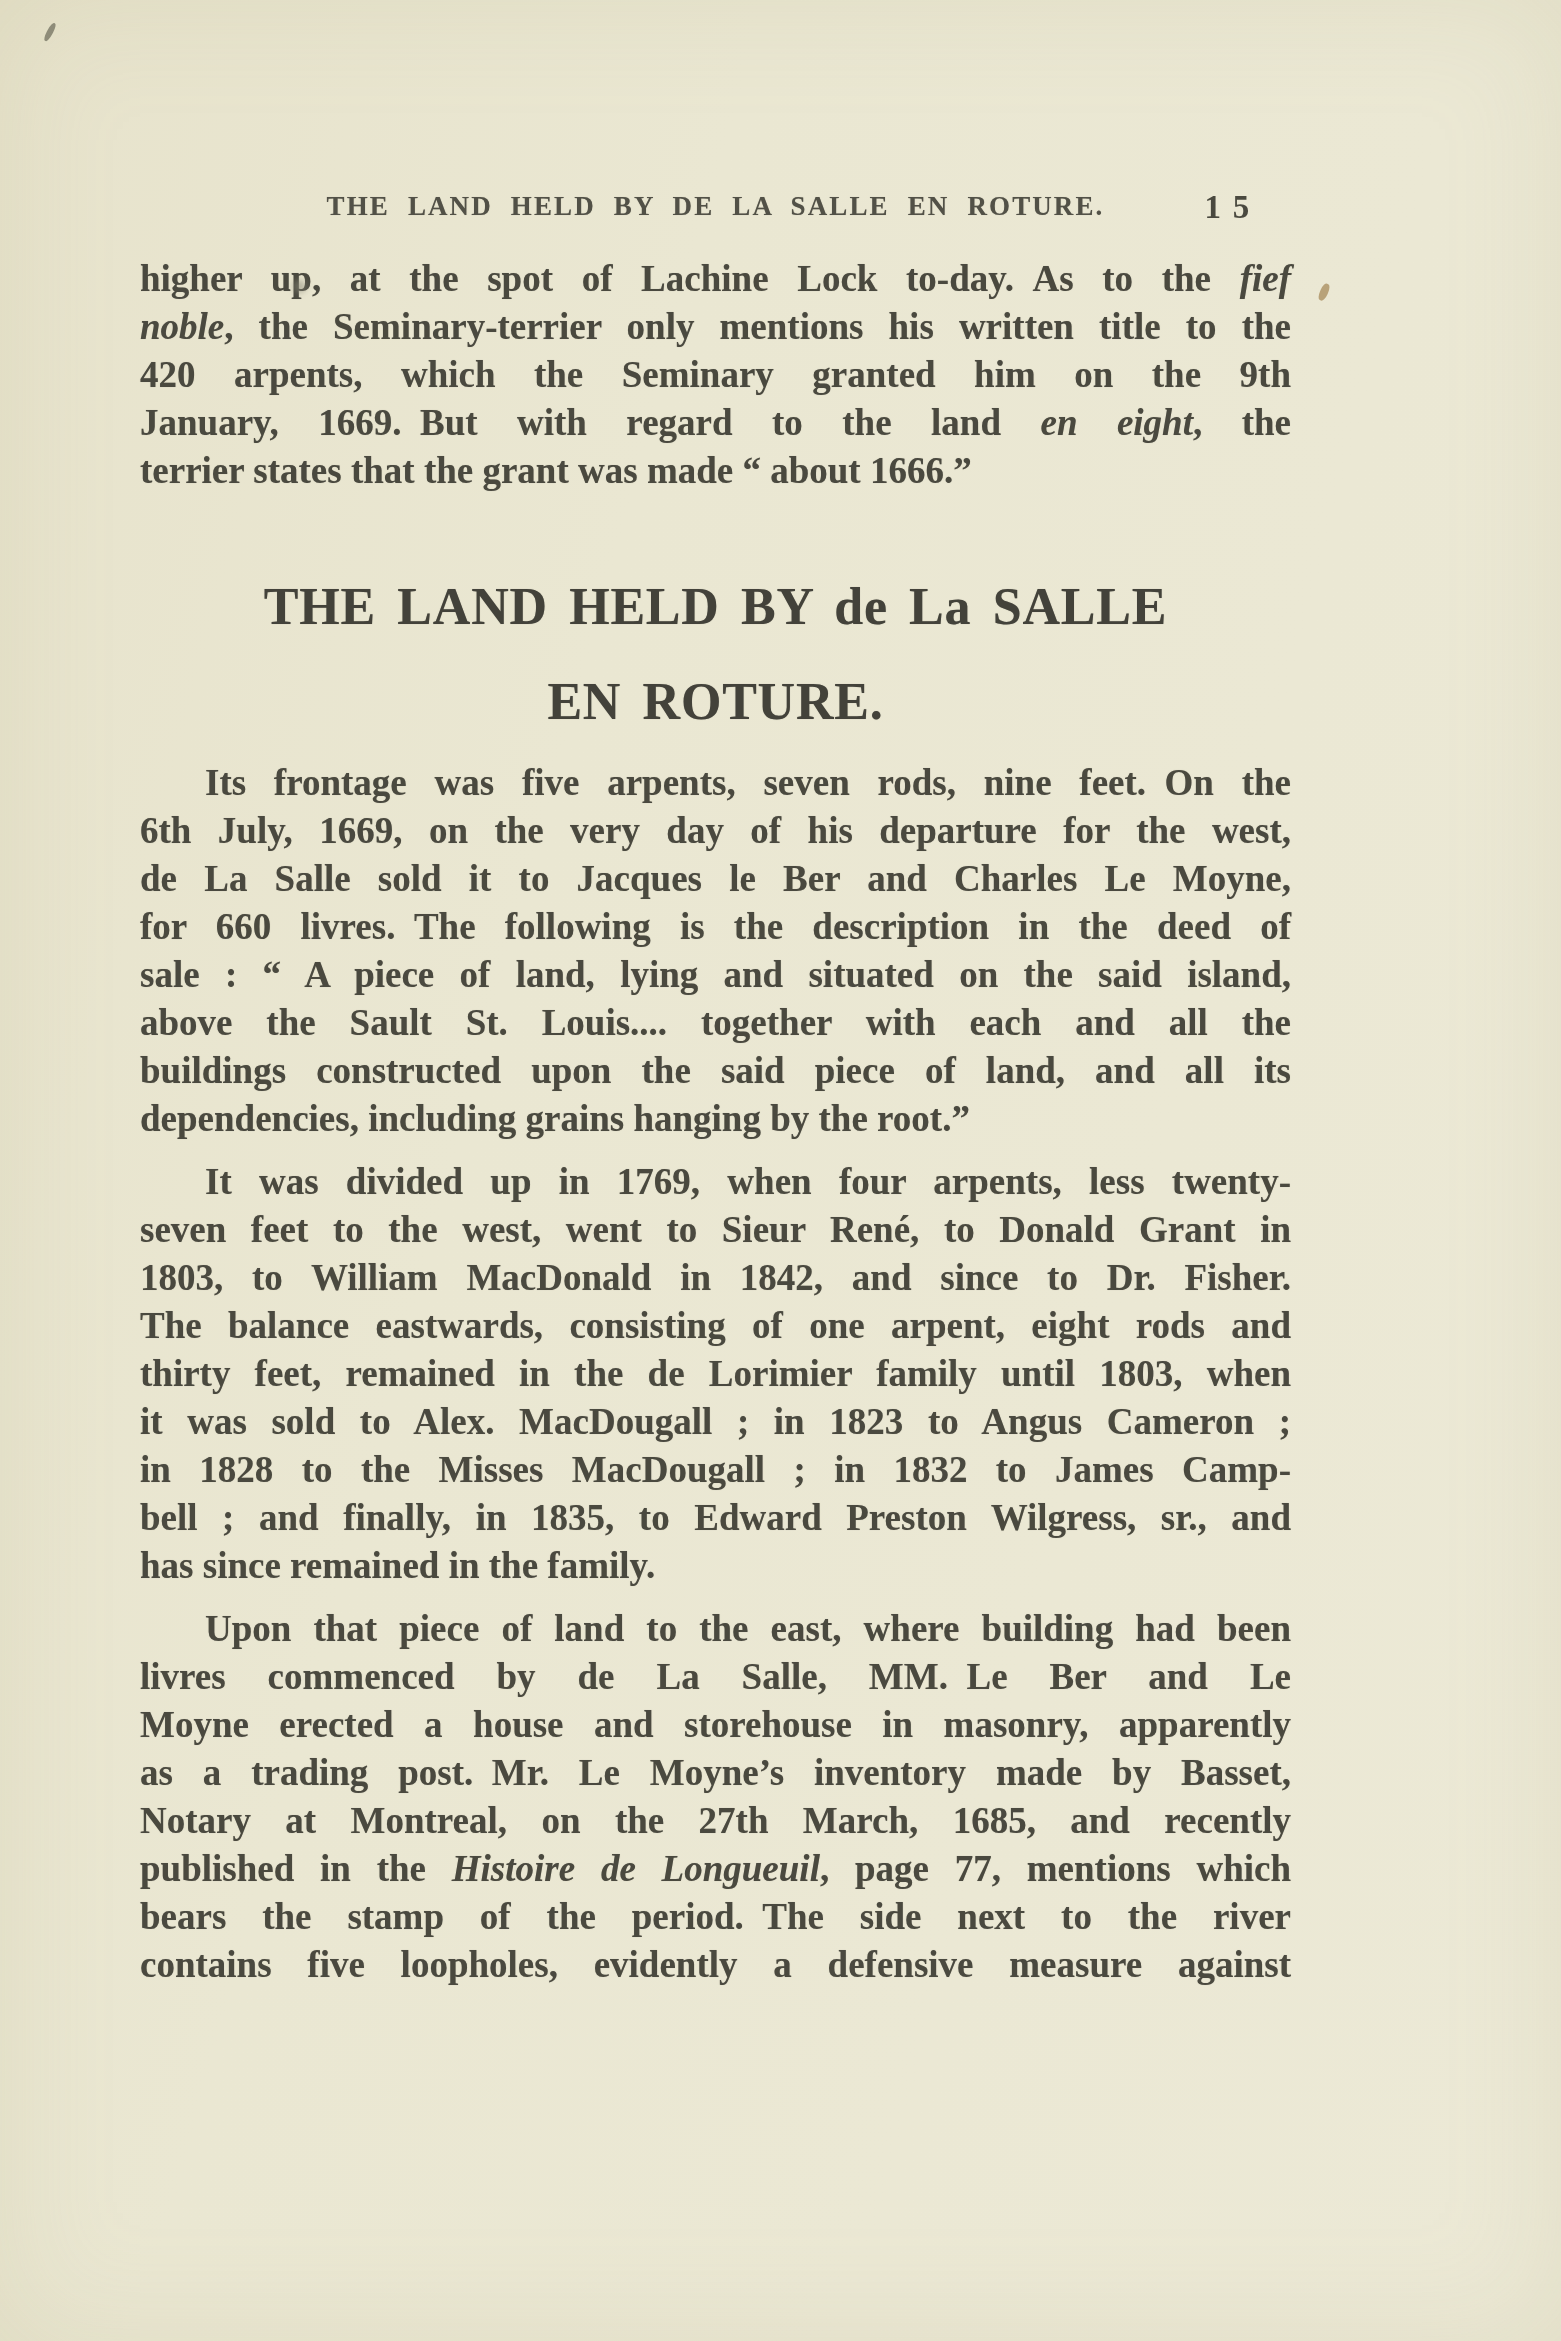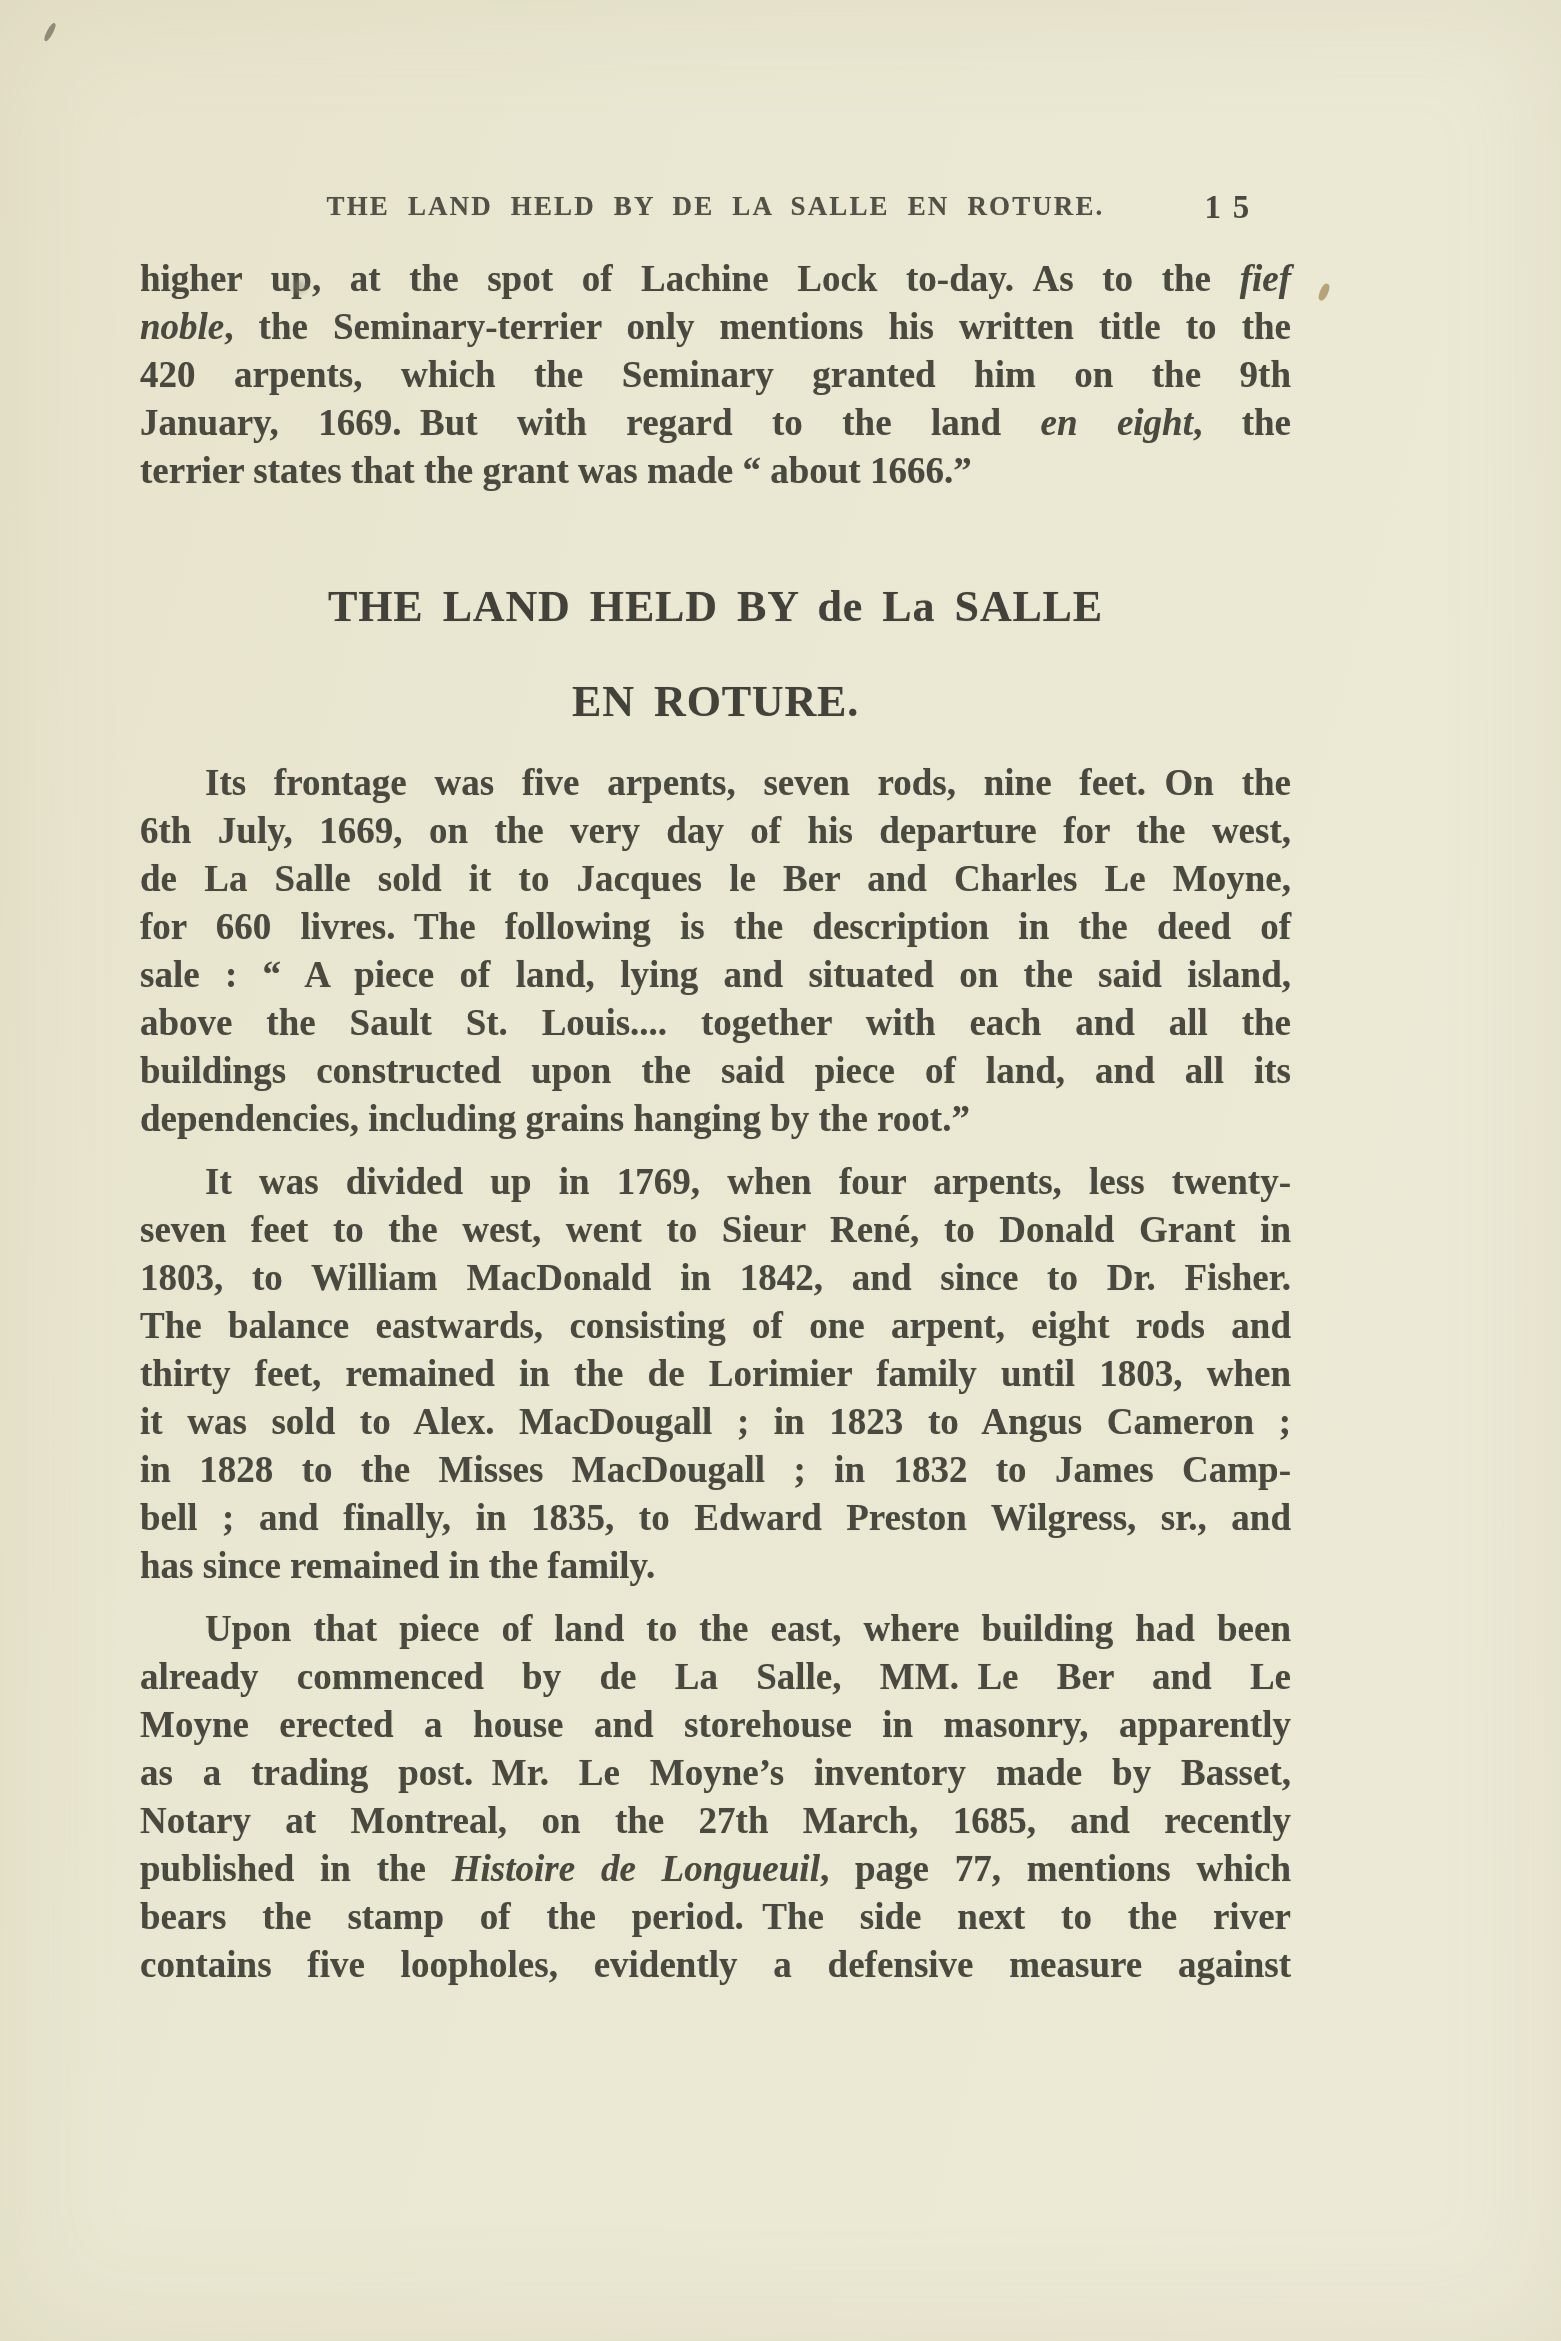--- a/index.html
+++ b/index.html
@@ -43,21 +43,21 @@
   }
   .line.no-just { text-align-last:left; }
   .line.indent { text-indent:65px; }
   .it { font-style:italic; }
   
   .section-heading {
     position:absolute; top:559px; left:140px; width:1151px;
     text-align:center; color:#43423a;
   }
   .sh-line {
-    font-size:44px; line-height:95px; letter-spacing:0.8px; word-spacing:7.5px;
+    font-size:52px; line-height:95px; letter-spacing:0.8px; word-spacing:7.5px;
     text-shadow:0 0 0.8px rgba(67,66,58,0.4);
   }
   
   .blemish { position:absolute; border-radius:45%; }
   .blemish-tl {
     left:47px; top:21.6px; width:5.8px; height:20px;
     background:#72705f; transform:rotate(28deg); opacity:0.75;
   }
   .blemish-right {
     left:1320px; top:283px; width:7.5px; height:18.3px;
@@ -110,21 +110,21 @@
         <div class="line"><span>1803, to William MacDonald in 1842, and since to Dr. Fisher.</span></div>
         <div class="line"><span>The balance eastwards, consisting of one arpent, eight rods and</span></div>
         <div class="line"><span>thirty feet, remained in the de Lorimier family until 1803, when</span></div>
         <div class="line"><span>it was sold to Alex. MacDougall ; in 1823 to Angus Cameron ;</span></div>
         <div class="line"><span>in 1828 to the Misses MacDougall ; in 1832 to James Camp-</span></div>
         <div class="line"><span>bell ; and finally, in 1835, to Edward Preston Wilgress, sr., and</span></div>
         <div class="line no-just"><span>has since remained in the family.</span></div>
       </div>
       <div class="para">
         <div class="line indent"><span>Upon that piece of land to the east, where building had been</span></div>
-        <div class="line"><span>already commenced by de La Salle, MM. Le Ber and Le</span></div>
+        <div class="line"><span>livres commenced by de La Salle, MM. Le Ber and Le</span></div>
         <div class="line"><span>Moyne erected a house and storehouse in masonry, apparently</span></div>
         <div class="line"><span>as a trading post. Mr. Le Moyne’s inventory made by Basset,</span></div>
         <div class="line"><span>Notary at Montreal, on the 27th March, 1685, and recently</span></div>
         <div class="line"><span>published in the </span><span class="it">Histoire de Longueuil</span><span>, page 77, mentions which</span></div>
         <div class="line"><span>bears the stamp of the period. The side next to the river</span></div>
         <div class="line"><span>contains five loopholes, evidently a defensive measure against</span></div>
       </div>
     </div>
 
   <div class="blemish blemish-tl"></div>

